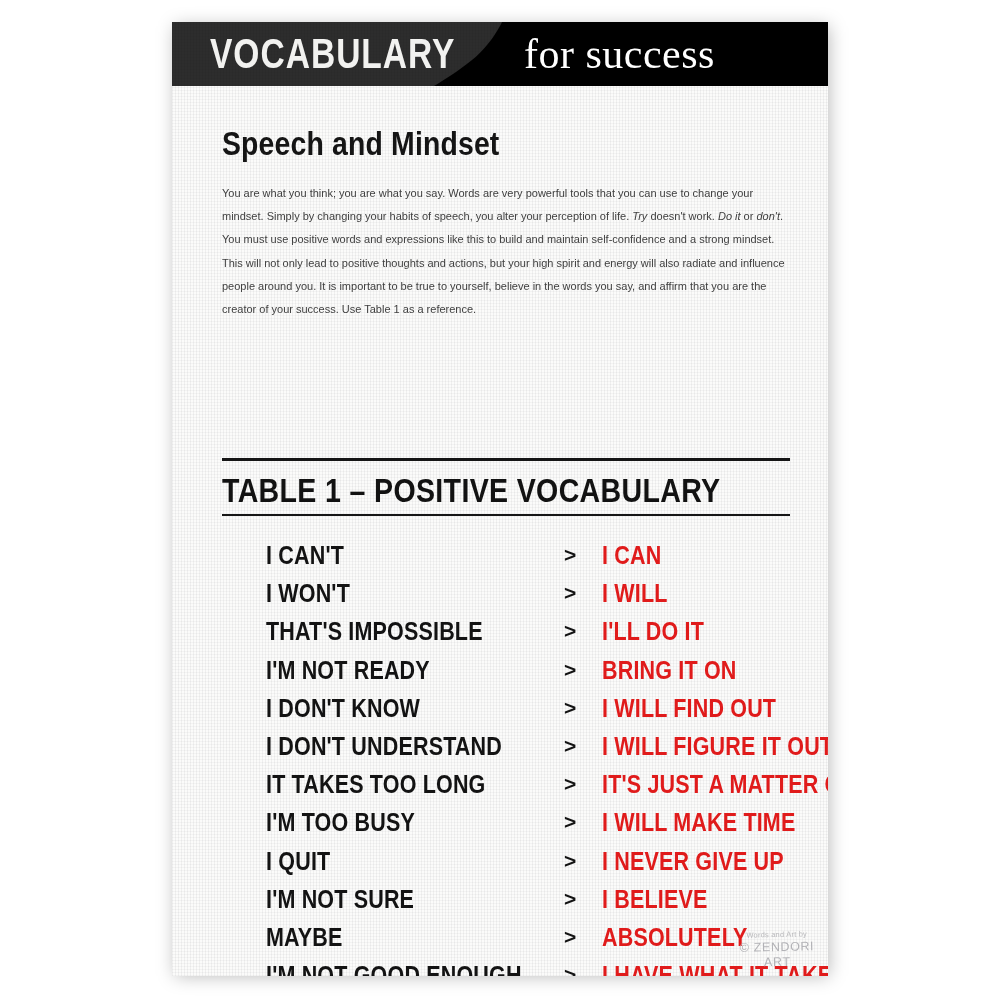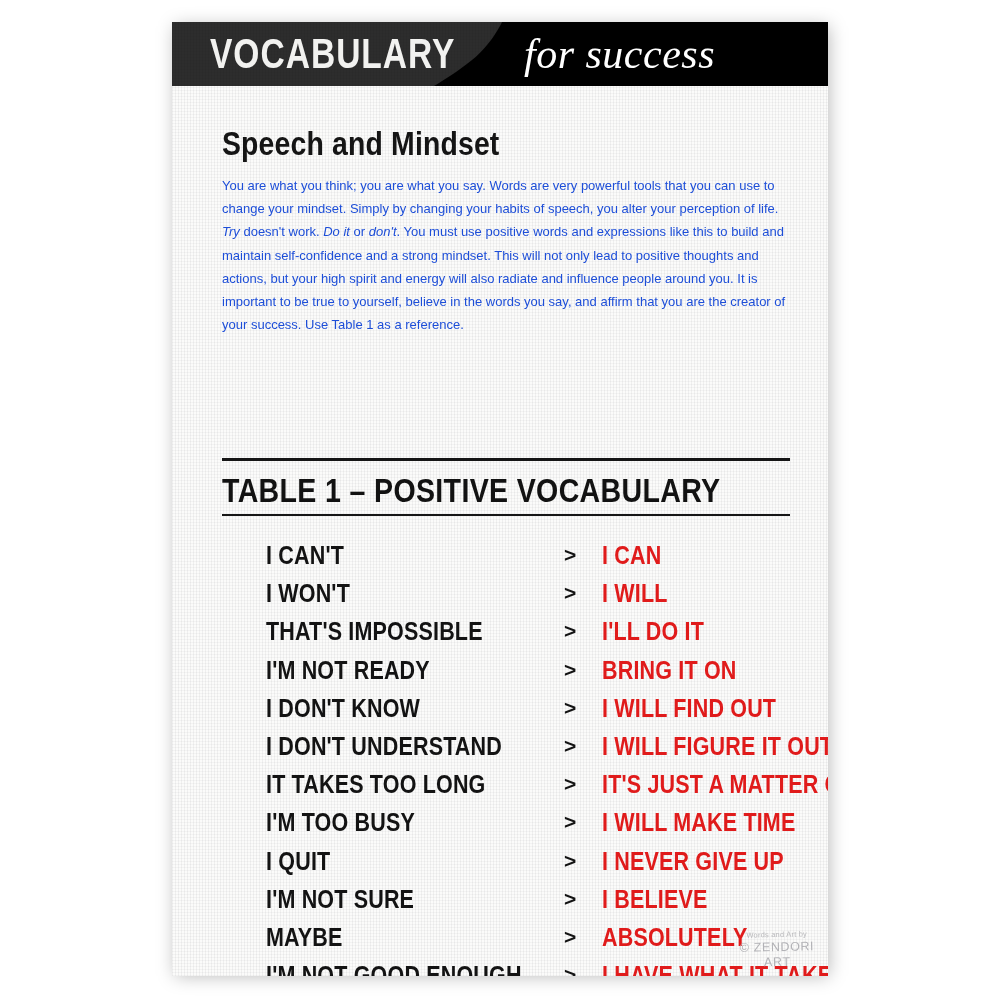--- a/index.html
+++ b/index.html
@@ -96,21 +96,20 @@
     transform-origin: left center;
     white-space: nowrap;
     z-index: 3;
   }
   .banner-sub {
     position: absolute;
     left: 352px;
     top: 6px;
     color: #ffffff;
     font-family: "Liberation Serif", "DejaVu Serif", serif;
-    font-style: italic;
     font-weight: 400;
     font-size: 42px;
     line-height: 52px;
     letter-spacing: 0.5px;
     white-space: nowrap;
     z-index: 3;
     text-align: center;
   }
 
   
@@ -133,26 +132,26 @@
     color: #151515;
     letter-spacing: 0.2px;
     transform: scaleX(0.86);
     transform-origin: left center;
     white-space: nowrap;
   }
 
   .paragraph {
     position: absolute;
     left: 50px;
-    top: 88px;
+    top: 96px;
     width: 566px;
     font-family: "Liberation Sans", sans-serif;
-    font-size: 13px;
+    font-size: 11px;
     line-height: 23.2px;
-    color: #1d4ed8;
+    color: #404040;
     text-align: left;
   }
   .paragraph em { font-style: italic; }
 
   .rule-top {
     position: absolute;
     left: 50px;
     top: 372px;
     width: 568px;
     height: 3px;

